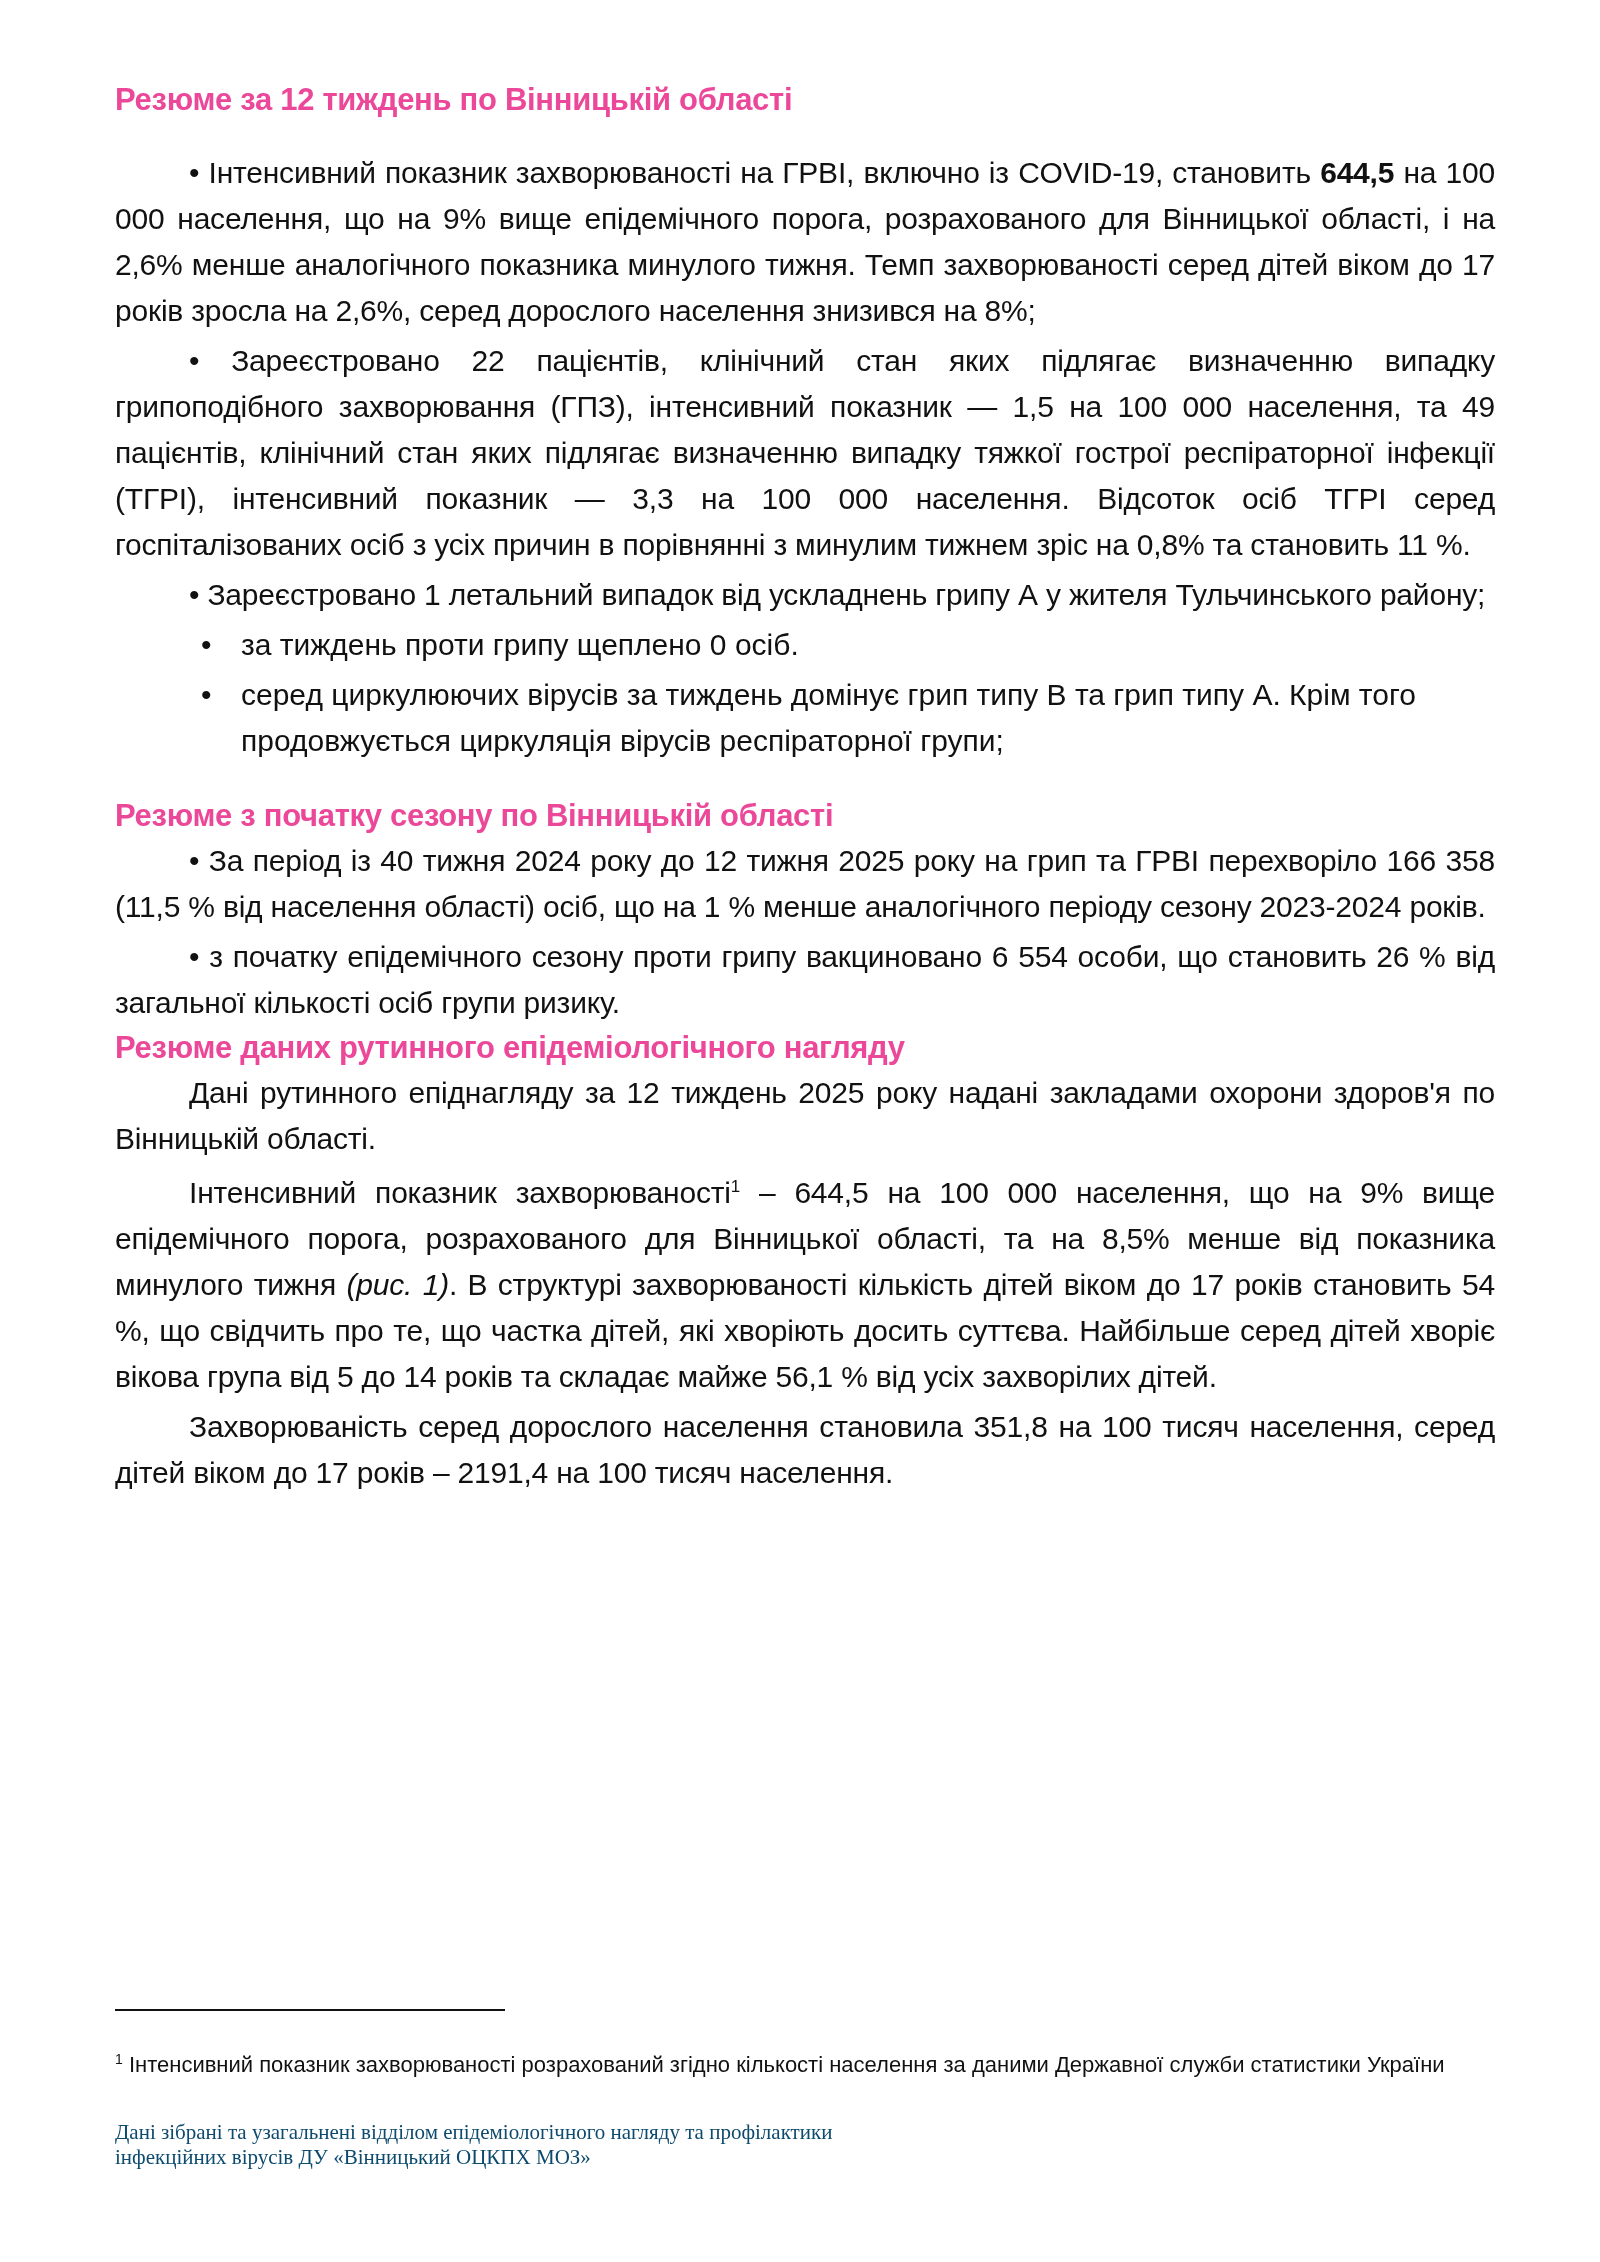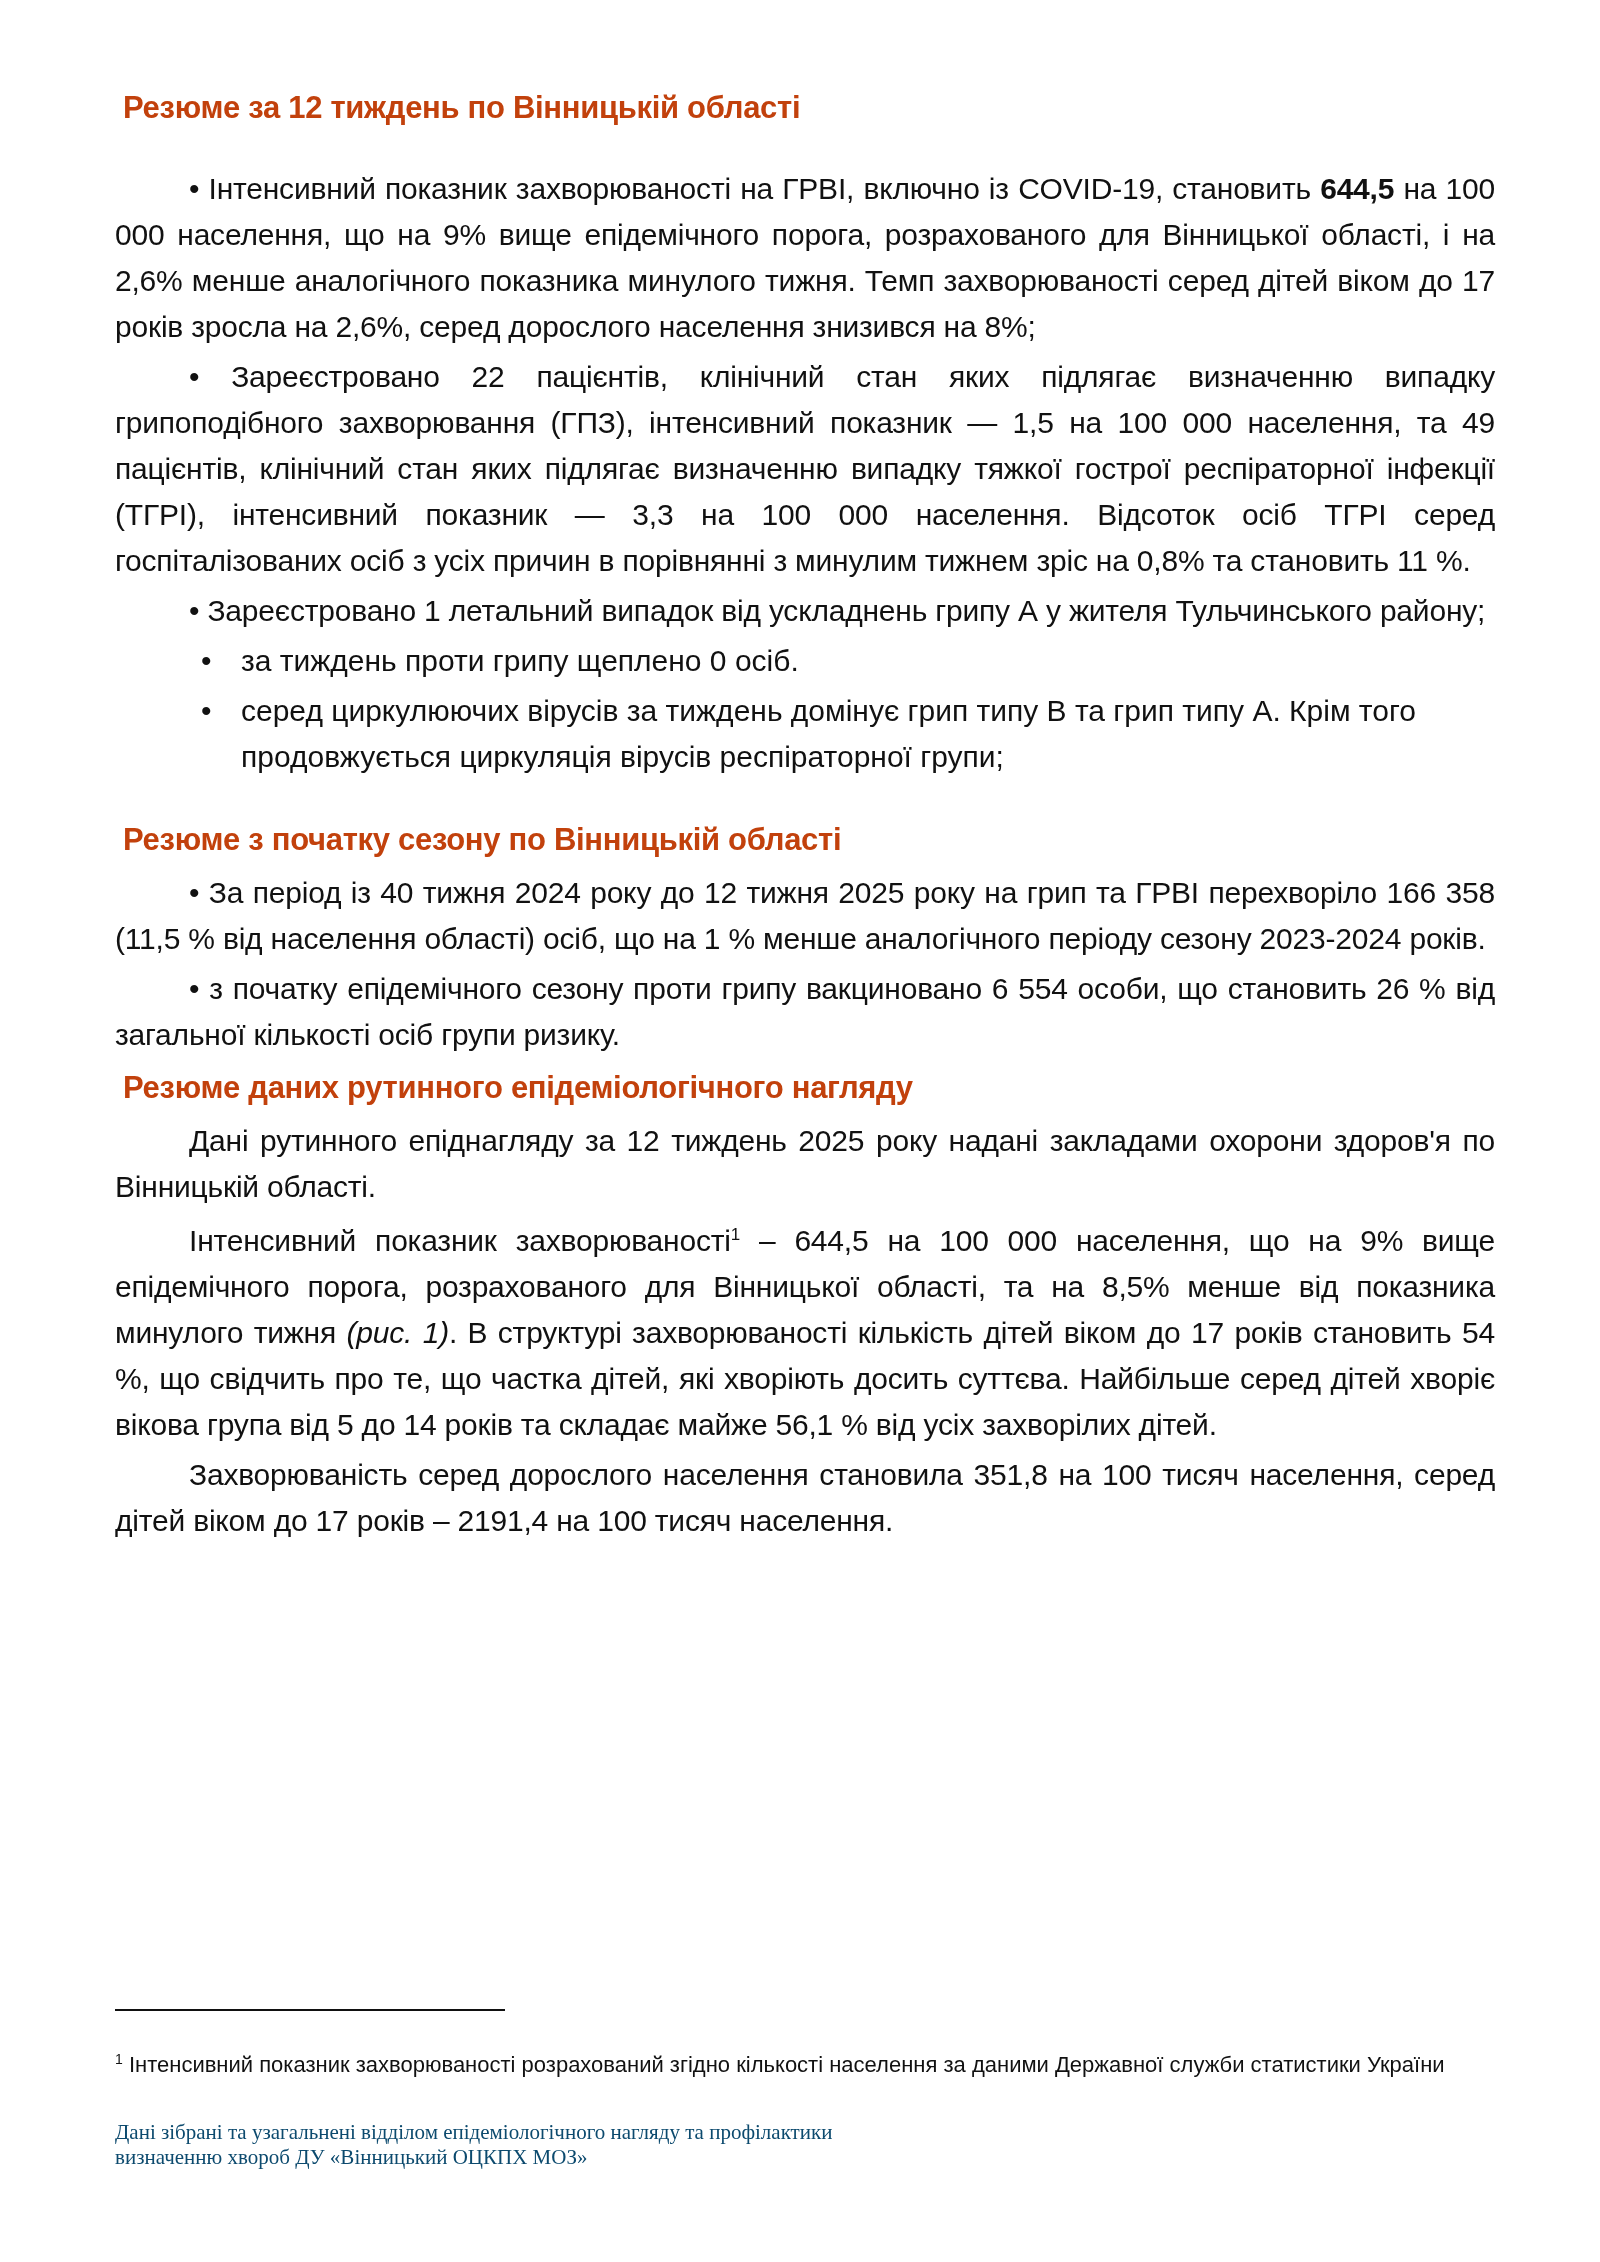--- a/index.html
+++ b/index.html
@@ -1,19 +1,19 @@
 <!DOCTYPE html>
 <html><head>
 <meta charset="utf-8">
 <style>
   html, body { margin: 0; padding: 0; background: #ffffff; }
   body { width: 1600px; height: 2262px; position: relative; overflow: hidden;
          font-family: "Liberation Sans", sans-serif; color: #111; }
   .page { position: absolute; left: 115px; top: 78px; width: 1380px; }
-  h2 { margin: 8px; color: #c2410c; font-weight: bold; font-size: 31px; line-height: 44px; letter-spacing: -0.3px; }
+  h2 { margin: 0; color: #ec4899; font-weight: bold; font-size: 31px; line-height: 44px; letter-spacing: -0.3px; }
   p { margin: 0; font-size: 30px; line-height: 46px; text-align: justify; letter-spacing: -0.2px; }
   .ind { text-indent: 74px; }
   .gap-after-title1 { height: 28px; }
   .blist { margin: 0; padding: 0; list-style: none; }
   .blist li { position: relative; padding-left: 126px; font-size: 30px; line-height: 46px; text-align: justify; }
   .blist li .bullet { position: absolute; left: 86px; top: 0; }
   .blist li + li { margin-top: 4px; }
   .sec-gap { height: 30px; }
   .para-gap { height: 4px; }
   sup { font-size: 17px; line-height: 0; vertical-align: super; }
@@ -60,14 +60,14 @@
   <p class="ind"><span>Інтенсивний показник захворюваності</span><sup>1</sup><span> – 644,5 на 100 000 населення, що на 9% вище епідемічного порога, розрахованого для Вінницької області, та на 8,5% менше від показника минулого тижня </span><i>(рис. 1)</i><span>. В структурі захворюваності кількість дітей віком до 17 років становить 54 %, що свідчить про те, що частка дітей, які хворіють досить суттєва. Найбільше серед дітей хворіє вікова група від 5 до 14 років та складає майже 56,1 % від усіх захворілих дітей.</span></p>
   <div class="para-gap"></div>
   <p class="ind">Захворюваність  серед  дорослого  населення  становила  351,8  на  100 тисяч населення, серед дітей віком до 17 років – 2191,4 на 100  тисяч населення.</p>
 </div>
 
 <div class="footnote-rule"></div>
 <div class="footnote"><sup>1</sup><span> Інтенсивний показник захворюваності розрахований згідно кількості населення за даними Державної служби статистики України</span></div>
 
 <div class="source">
   <div>Дані зібрані та узагальнені відділом епідеміологічного нагляду та профілактики</div>
-  <div>визначенню хвороб ДУ «Вінницький ОЦКПХ МОЗ»</div>
+  <div>інфекційних вірусів ДУ «Вінницький ОЦКПХ МОЗ»</div>
 </div>
 
 </body></html>

